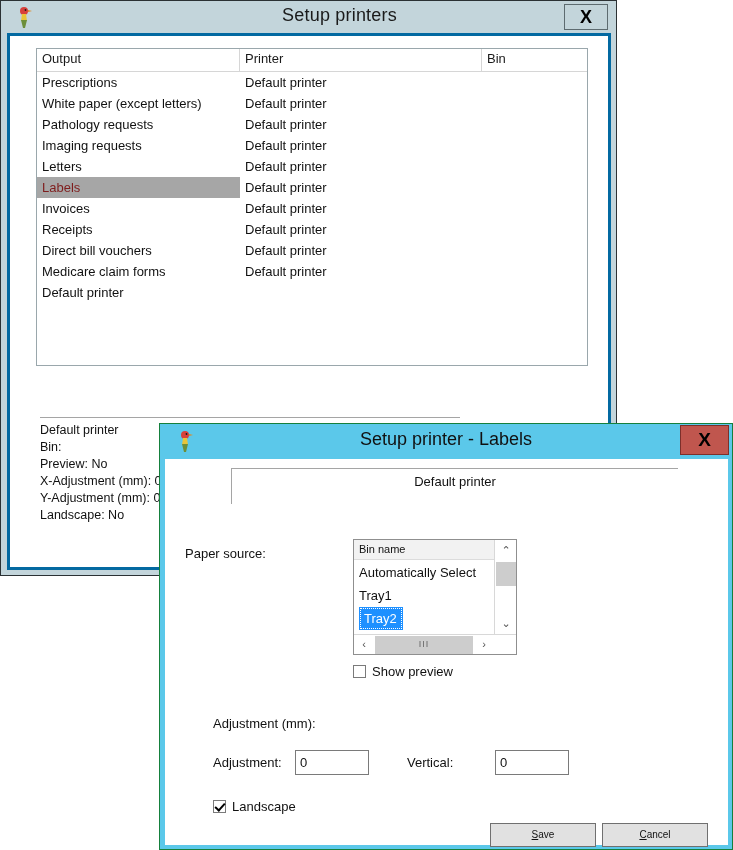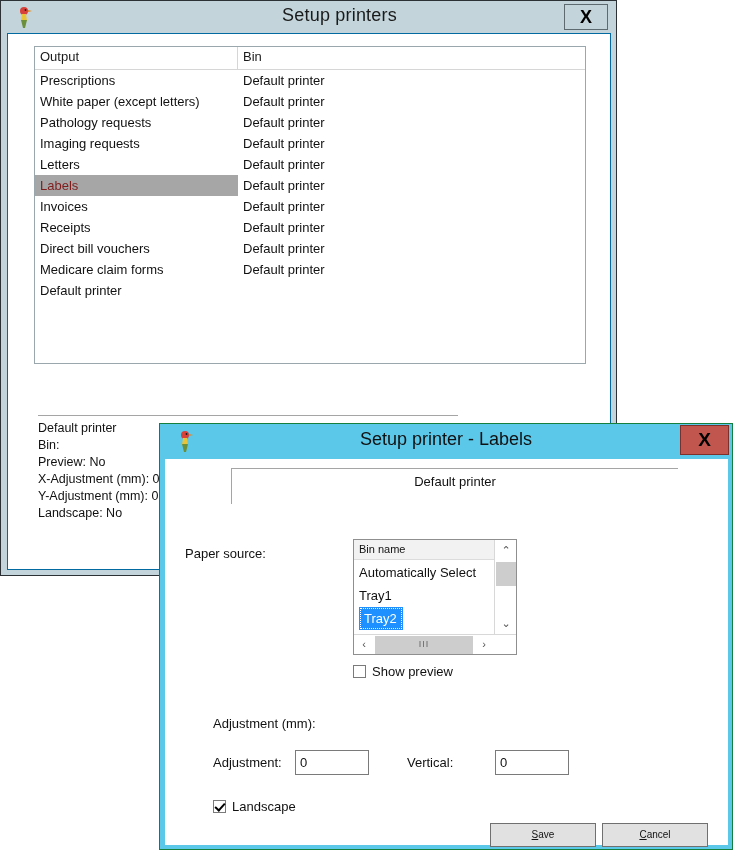--- a/index.html
+++ b/index.html
@@ -60,21 +60,21 @@
     color: #000;
     line-height: 24px;
     text-align: center;
     cursor: pointer;
   }
   #win-printers-body {
     position: absolute;
     left: 6px; top: 32px;
     width: 604px; height: 537px;
     background: #ffffff;
-    border: 1px solid #0369a1;
+    border: 3px solid #0369a1;
     box-sizing: border-box;
   }
 
   
   #printer-list {
     position: absolute;
     left: 26px; top: 12px;
     width: 552px; height: 318px;
     background: #ffffff;
     border: 1px solid #9aa7ac;
@@ -405,20 +405,21 @@
     </svg>
     <div id="win-printers-title-text">Setup printers</div>
     <div id="win-printers-close">X</div>
   </div>
 
   <div id="win-printers-body">
 
     <div id="printer-list">
       <div id="printer-list-header">
         <div class="col-head col-out">Output</div>
+        <div class="col-head col-prt">Printer</div>
         <div class="col-head col-bin">Bin</div>
       </div>
       <div id="printer-list-rows">
           <div class="list-row">
             <div class="cell-out">Prescriptions</div>
             <div class="cell-prt">Default printer</div>
             <div class="cell-bin"></div>
           </div>
           <div class="list-row">
             <div class="cell-out">White paper (except letters)</div>

